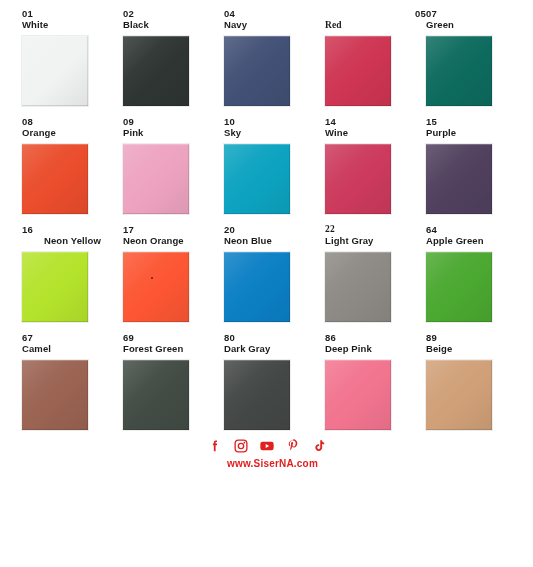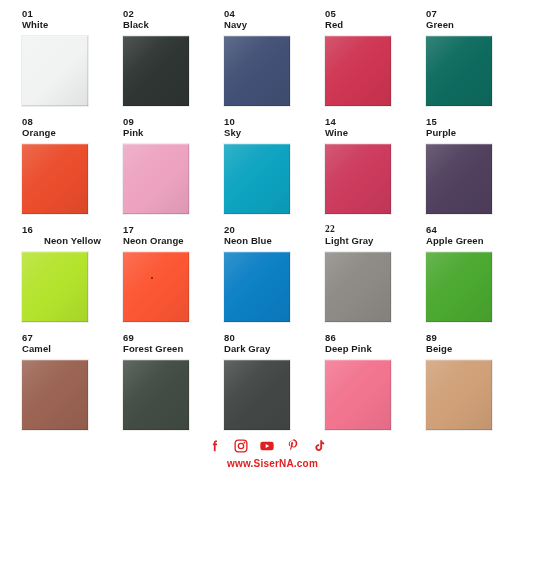--- a/index.html
+++ b/index.html
@@ -144,22 +144,22 @@
       <div class="swatch-cell">
         <div class="swatch-code" style="color: rgb(27, 27, 27);">04</div>
         <div class="swatch-name" style="color: rgb(27, 27, 27);">Navy</div>
         <div class="swatch-chip" style="background: rgb(65, 80, 117);">
           <div class="chip-inner"></div>
           <div class="chip-edge"></div>
           <div class="chip-outline"></div>
         </div>
       </div>
       <div class="swatch-cell">
-        <div class="swatch-code" style="color: rgb(27, 27, 27);">05</div>
-        <div class="swatch-name" style="color: rgb(27, 27, 27);">Red</div>
+        <div class="swatch-code" style="color: rgb(27, 27, 27); text-align: right;">05</div>
+        <div class="swatch-name" style="color: rgb(27, 27, 27); font-family: Liberation Serif, serif;">Red</div>
         <div class="swatch-chip" style="background: rgb(206, 53, 82);">
           <div class="chip-inner"></div>
           <div class="chip-edge"></div>
           <div class="chip-outline"></div>
         </div>
       </div>
       <div class="swatch-cell">
         <div class="swatch-code" style="color: rgb(27, 27, 27);">07</div>
         <div class="swatch-name" style="color: rgb(27, 27, 27);">Green</div>
         <div class="swatch-chip" style="background: rgb(13, 107, 94);">

